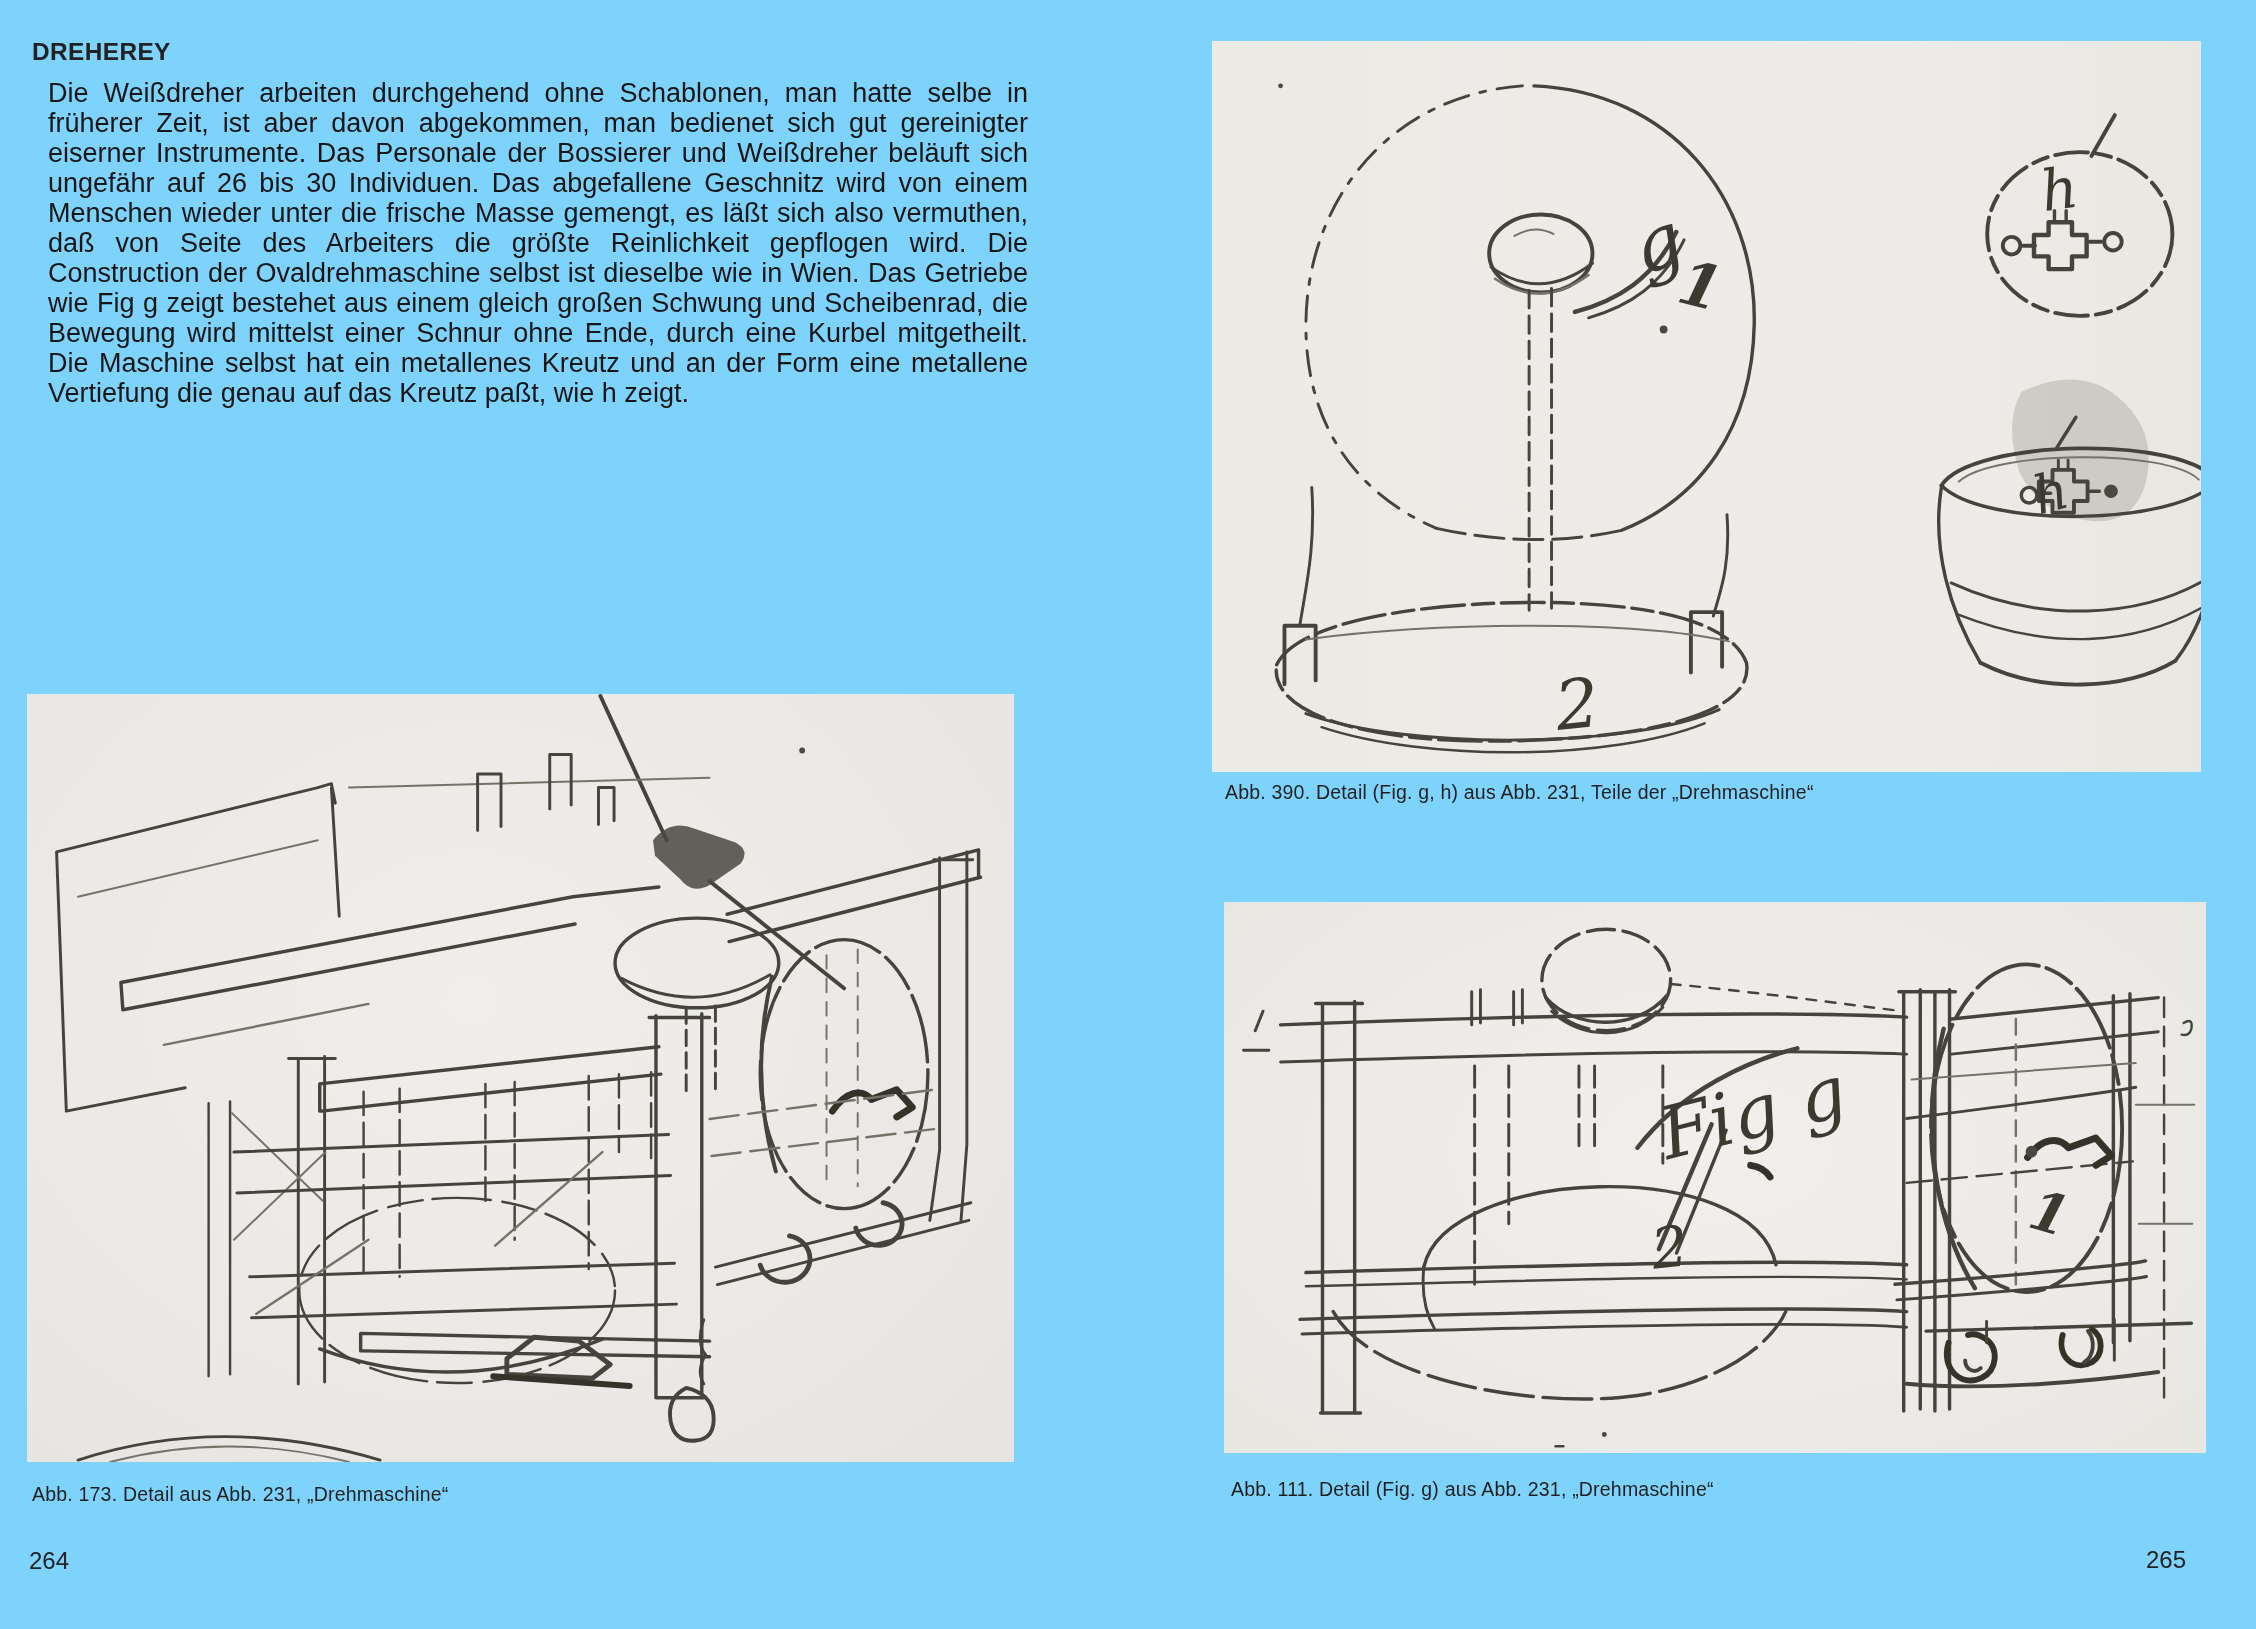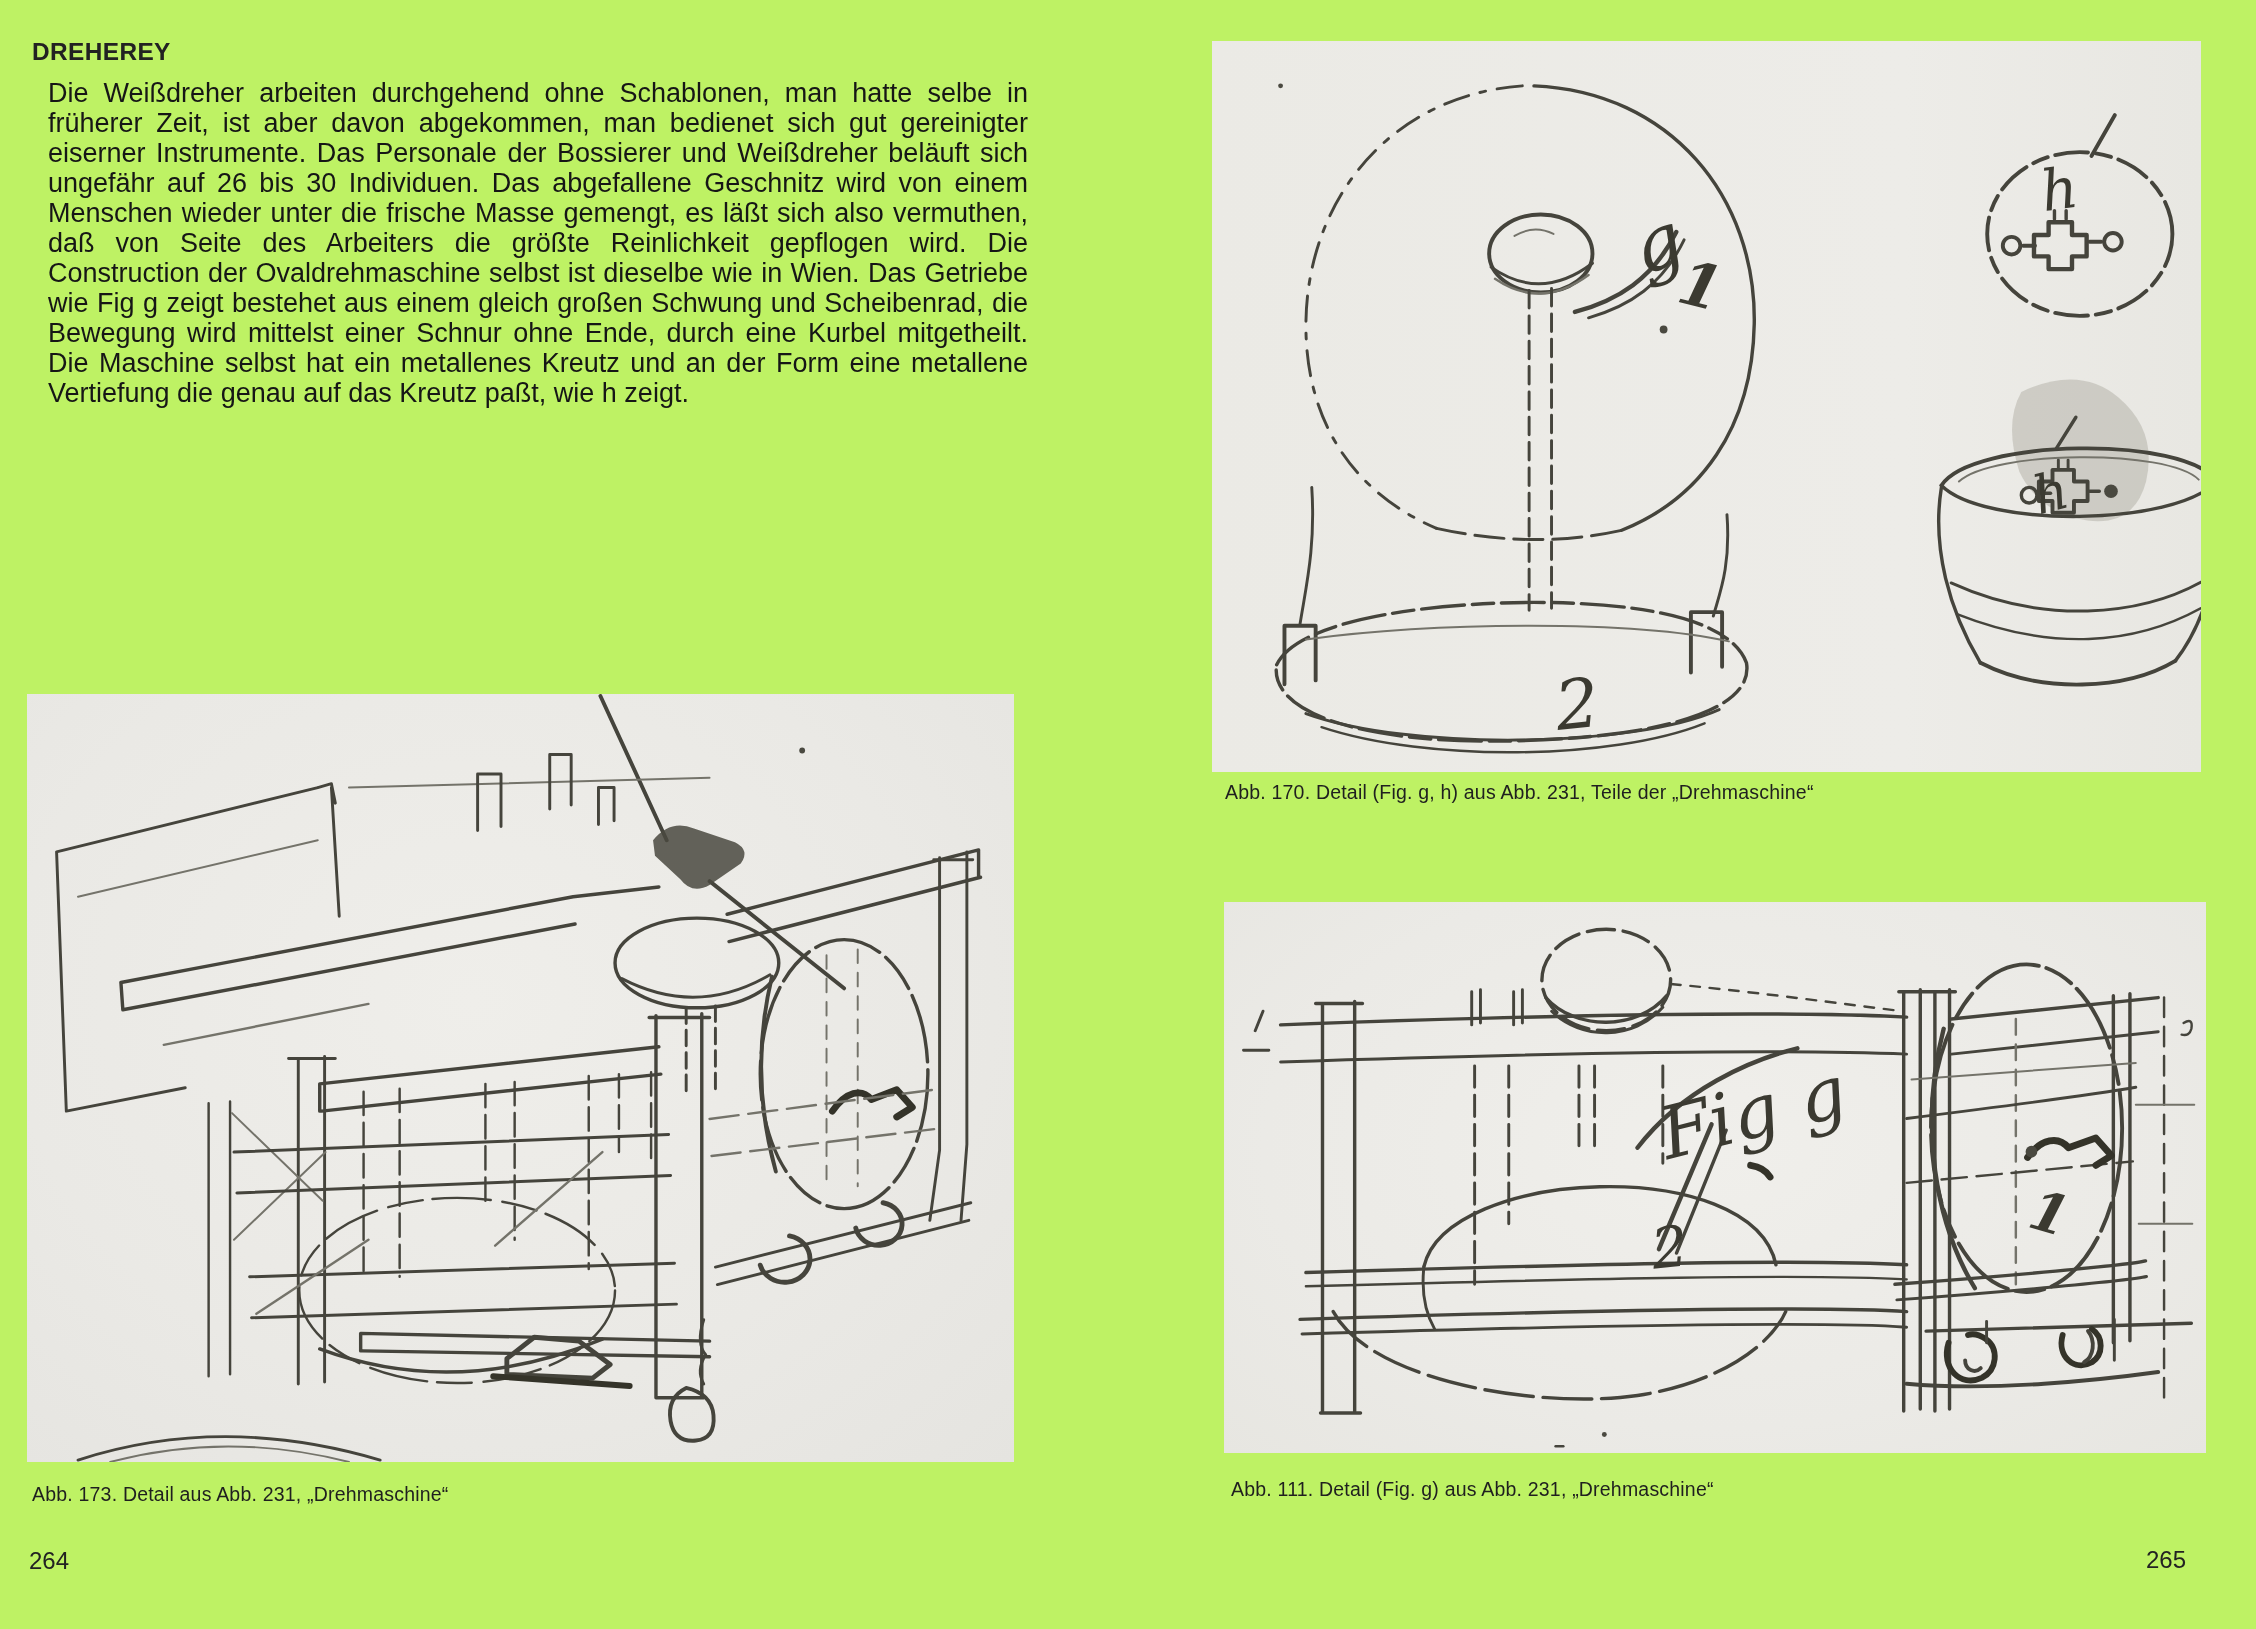--- a/index.html
+++ b/index.html
@@ -1,17 +1,17 @@
 <!DOCTYPE html>
 <html><head>
 <meta charset="utf-8">
 <style>
   html,body{margin:0;padding:0;}
   body{width:2257px;height:1630px;background:#f4f4f2;}
-  .spread{position:relative;width:2257px;height:1630px;background:#bef264;
+  .spread{position:relative;width:2257px;height:1630px;background:#7dd3fc;
           font-family:"Liberation Sans",sans-serif;color:#1c1c1c;overflow:hidden;}
   .page-title{position:absolute;left:32px;top:21.5px;font-size:24.4px;letter-spacing:0.4px;color:#222;}
   .body-text{position:absolute;left:32px;top:62px;width:980px;font-size:27px;
              line-height:30px;text-align:justify;color:#161616;margin:16px;}
   .photo{position:absolute;overflow:hidden;}
   .photo-a{left:27px;top:694px;width:987px;height:768px;
            background:radial-gradient(ellipse at 45% 40%, #efeeea 0%, #eae9e5 60%, #e5e4e0 100%);}
   .photo-b{left:1212px;top:41px;width:989px;height:731px;
            background:linear-gradient(90deg,#ebeae5 0%, #edece8 70%, #e8e7e2 100%);}
   .photo-c{left:1224px;top:902px;width:982px;height:551px;
@@ -171,21 +171,21 @@
       <g>
         <text class="hand" x="430" y="232" font-size="76" transform="rotate(-20 460 200)">g</text>
         <text class="hand" x="482" y="272" font-size="62" font-weight="bold" transform="rotate(14 500 240)">1</text>
         <text class="hand" x="352" y="704" font-size="70" transform="rotate(-6 380 680)">2</text>
         <text class="hand" x="850" y="172" font-size="58" transform="rotate(-8 870 150)">h</text>
         <text class="hand" x="842" y="482" font-size="54" transform="rotate(-14 860 460)">h</text>
       </g>
     </svg>
   </div>
 
-  <div class="caption cap-b">Abb. 170. Detail (Fig. g, h) aus Abb. 231, Teile der „Drehmaschine“</div>
+  <div class="caption cap-b">Abb. 390. Detail (Fig. g, h) aus Abb. 231, Teile der „Drehmaschine“</div>
 
   <div class="photo photo-c">
     <svg width="982" height="551" viewBox="0 0 1007 565">
       <g stroke-width="3">
         <path d="M40,112 l-8,20 M20,152 h26"></path>
         <path d="M101,104 V524 M134,102 V522 M94,104 H142 M99,524 H140" stroke-width="3.5"></path>
         <path d="M58,126 C300,117 560,111 700,118" stroke-width="3.5"></path>
         <path d="M58,164 C300,156 560,150 700,156"></path>
         <ellipse cx="392" cy="80" rx="66" ry="52" stroke-dasharray="28 9" stroke-width="3.5"></ellipse>
         <path d="M330,98 C360,132 424,132 454,96" stroke-width="3.5"></path>

